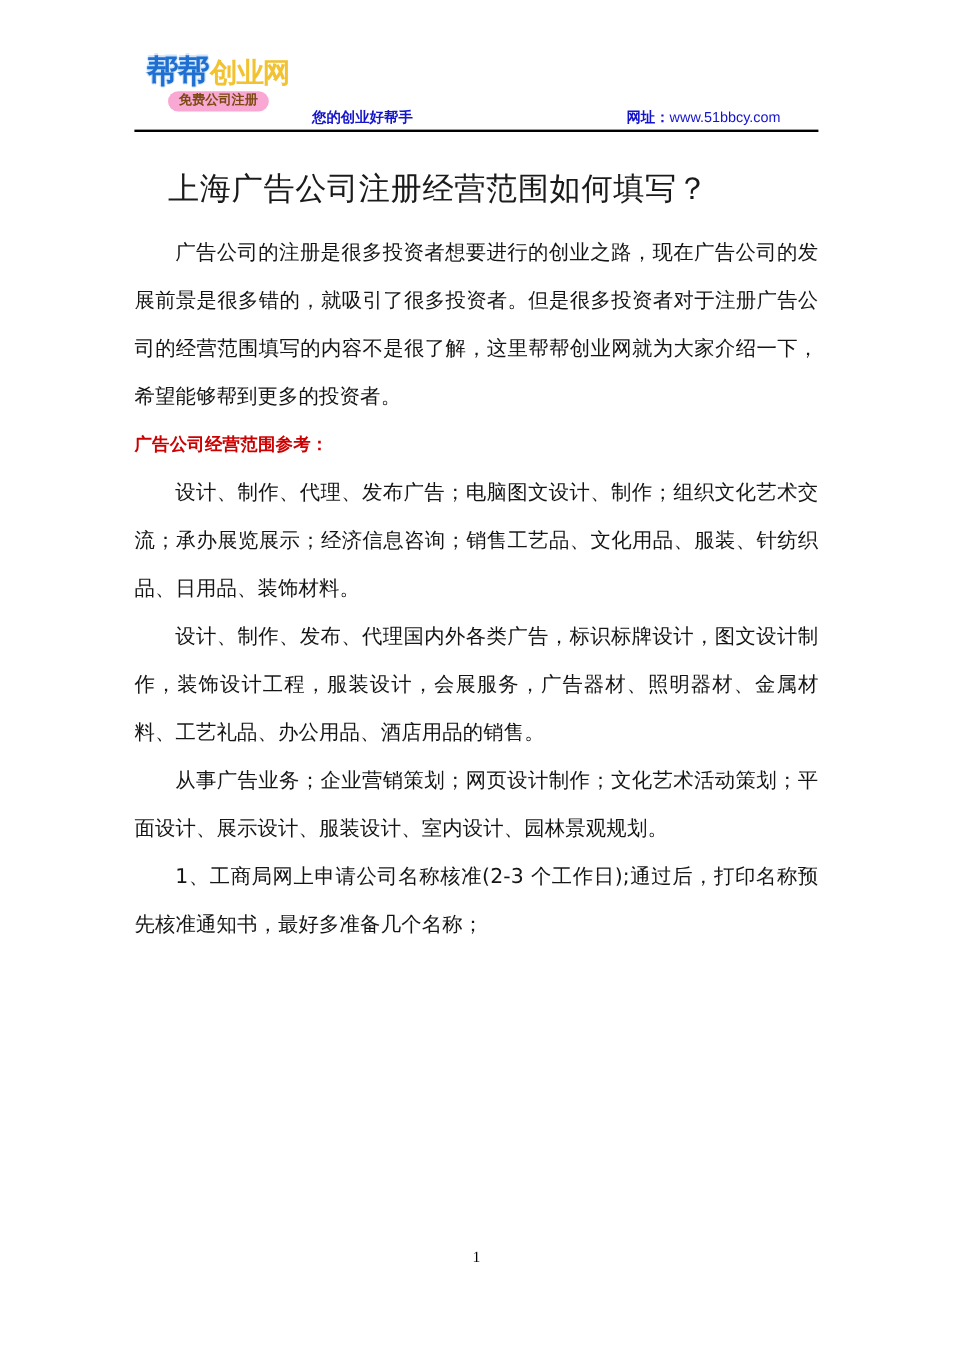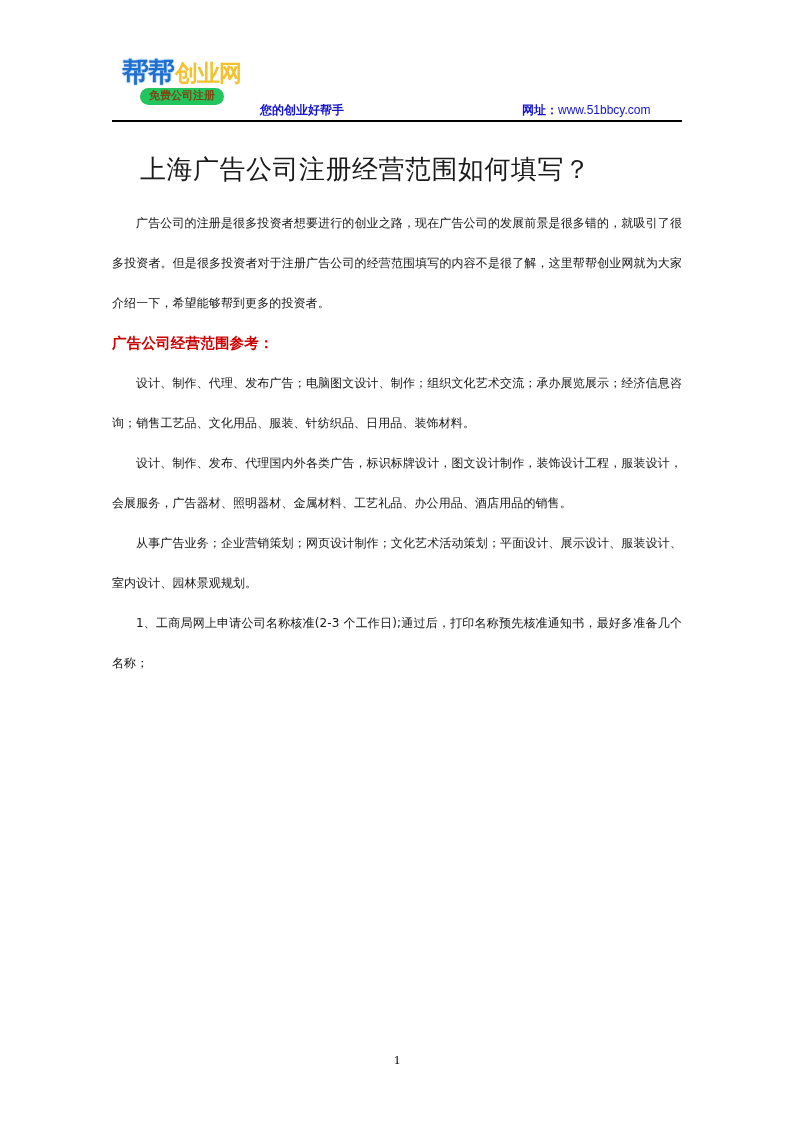--- a/index.html
+++ b/index.html
@@ -11,21 +11,21 @@
     width: 794px;
     height: 1123px;
     position: relative;
     font-family: "Liberation Sans", "DejaVu Sans", sans-serif;
     color: #000000;
     overflow: hidden;
   }
 
   .page {
     position: absolute;
-    left: 0; top: 12px;
+    left: 0; top: 0;
     width: 794px;
     height: 1100px;
     box-sizing: border-box;
   }
 
   
   .header {
     position: absolute;
     left: 112px;
     top: 46px;
@@ -65,21 +65,21 @@
     letter-spacing: -1px;
     margin-left: 1px;
     text-shadow:
        1px 0 0 #ffffff, -1px 0 0 #ffffff,
        0 1px 0 #ffffff, 0 -1px 0 #ffffff;
   }
   .logo-badge {
     margin-top: 3px;
     margin-left: 18px;
     display: inline-block;
-    background: #22c55e;
+    background: #f9a8d4;
     border-radius: 10px;
     padding: 1px 9px 2px 9px;
     font-family: "DejaVu Sans", sans-serif;
     font-size: 11px;
     font-weight: bold;
     color: #7a4a12;
     letter-spacing: 0px;
     line-height: 1.25;
     white-space: nowrap;
   }
@@ -133,21 +133,21 @@
     color: #1a1a1a;
     text-align: left;
     margin: 0 0 16px 28px;
     line-height: 1.35;
     letter-spacing: 0.5px;
     white-space: nowrap;
   }
 
   .para {
     font-family: "DejaVu Sans", sans-serif;
-    font-size: 12px;
+    font-size: 17px;
     color: #151515;
     line-height: 40px;
     margin: 0;
     text-align: justify;
     text-justify: inter-ideograph;
     text-indent: 2em;
     letter-spacing: 0.1px;
   }
 
   .heading-red {

